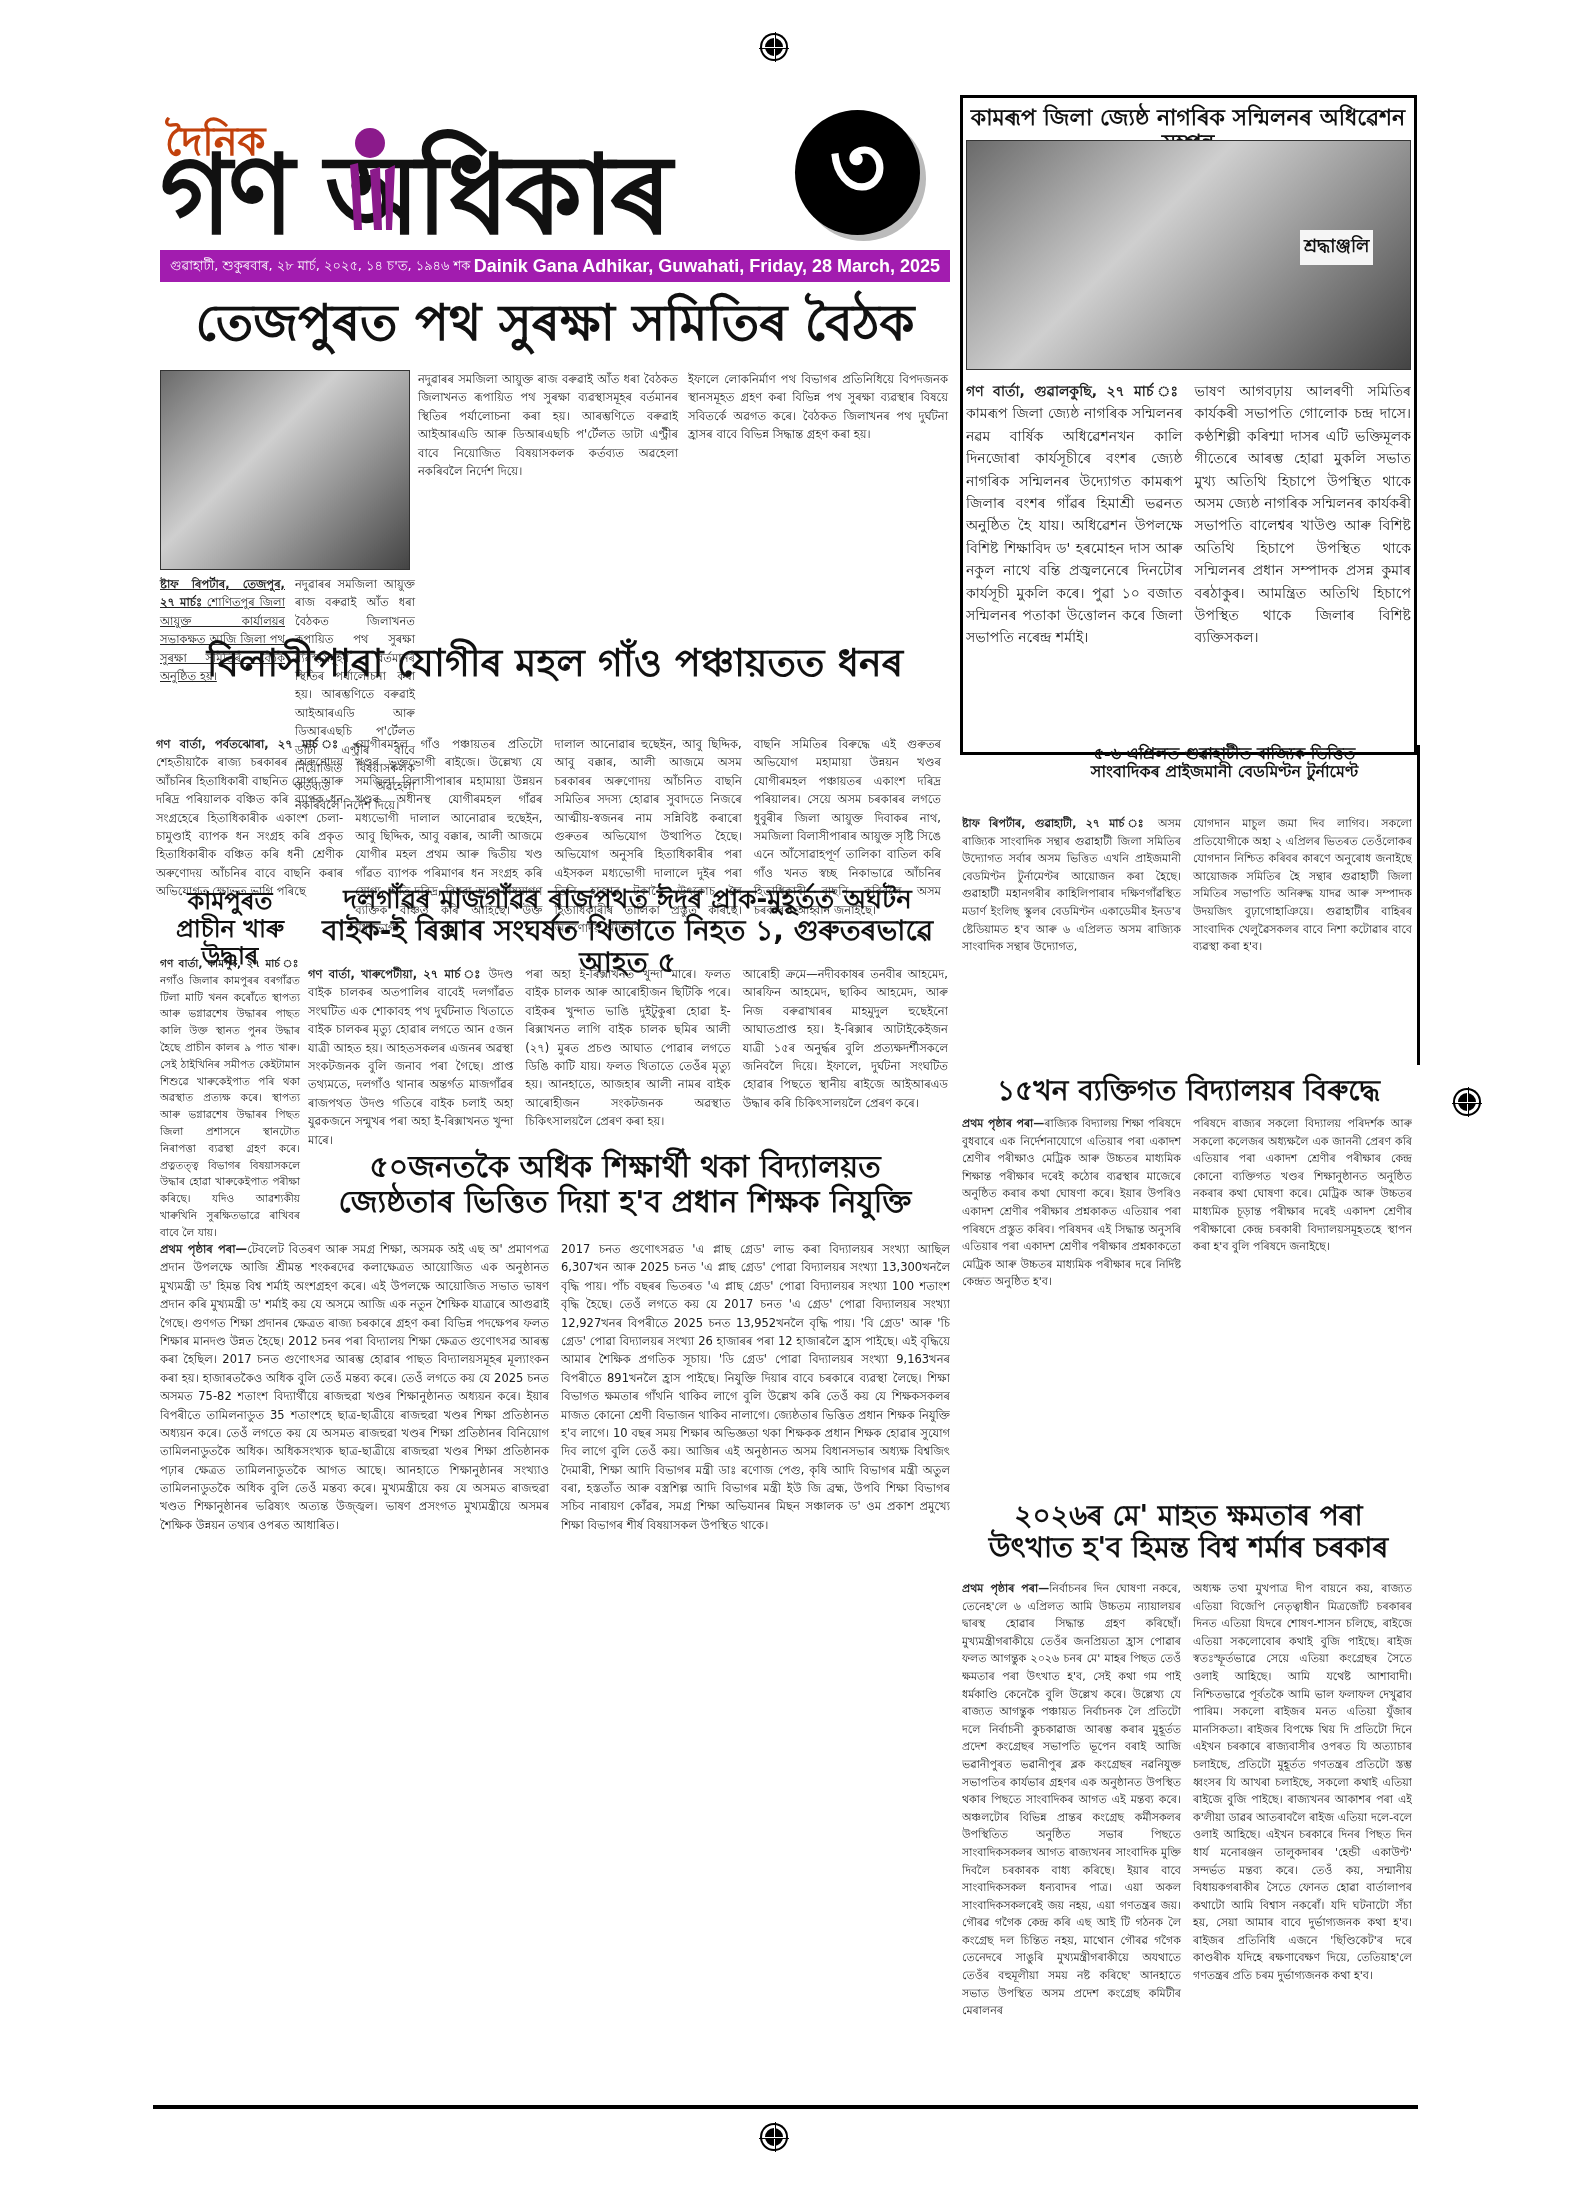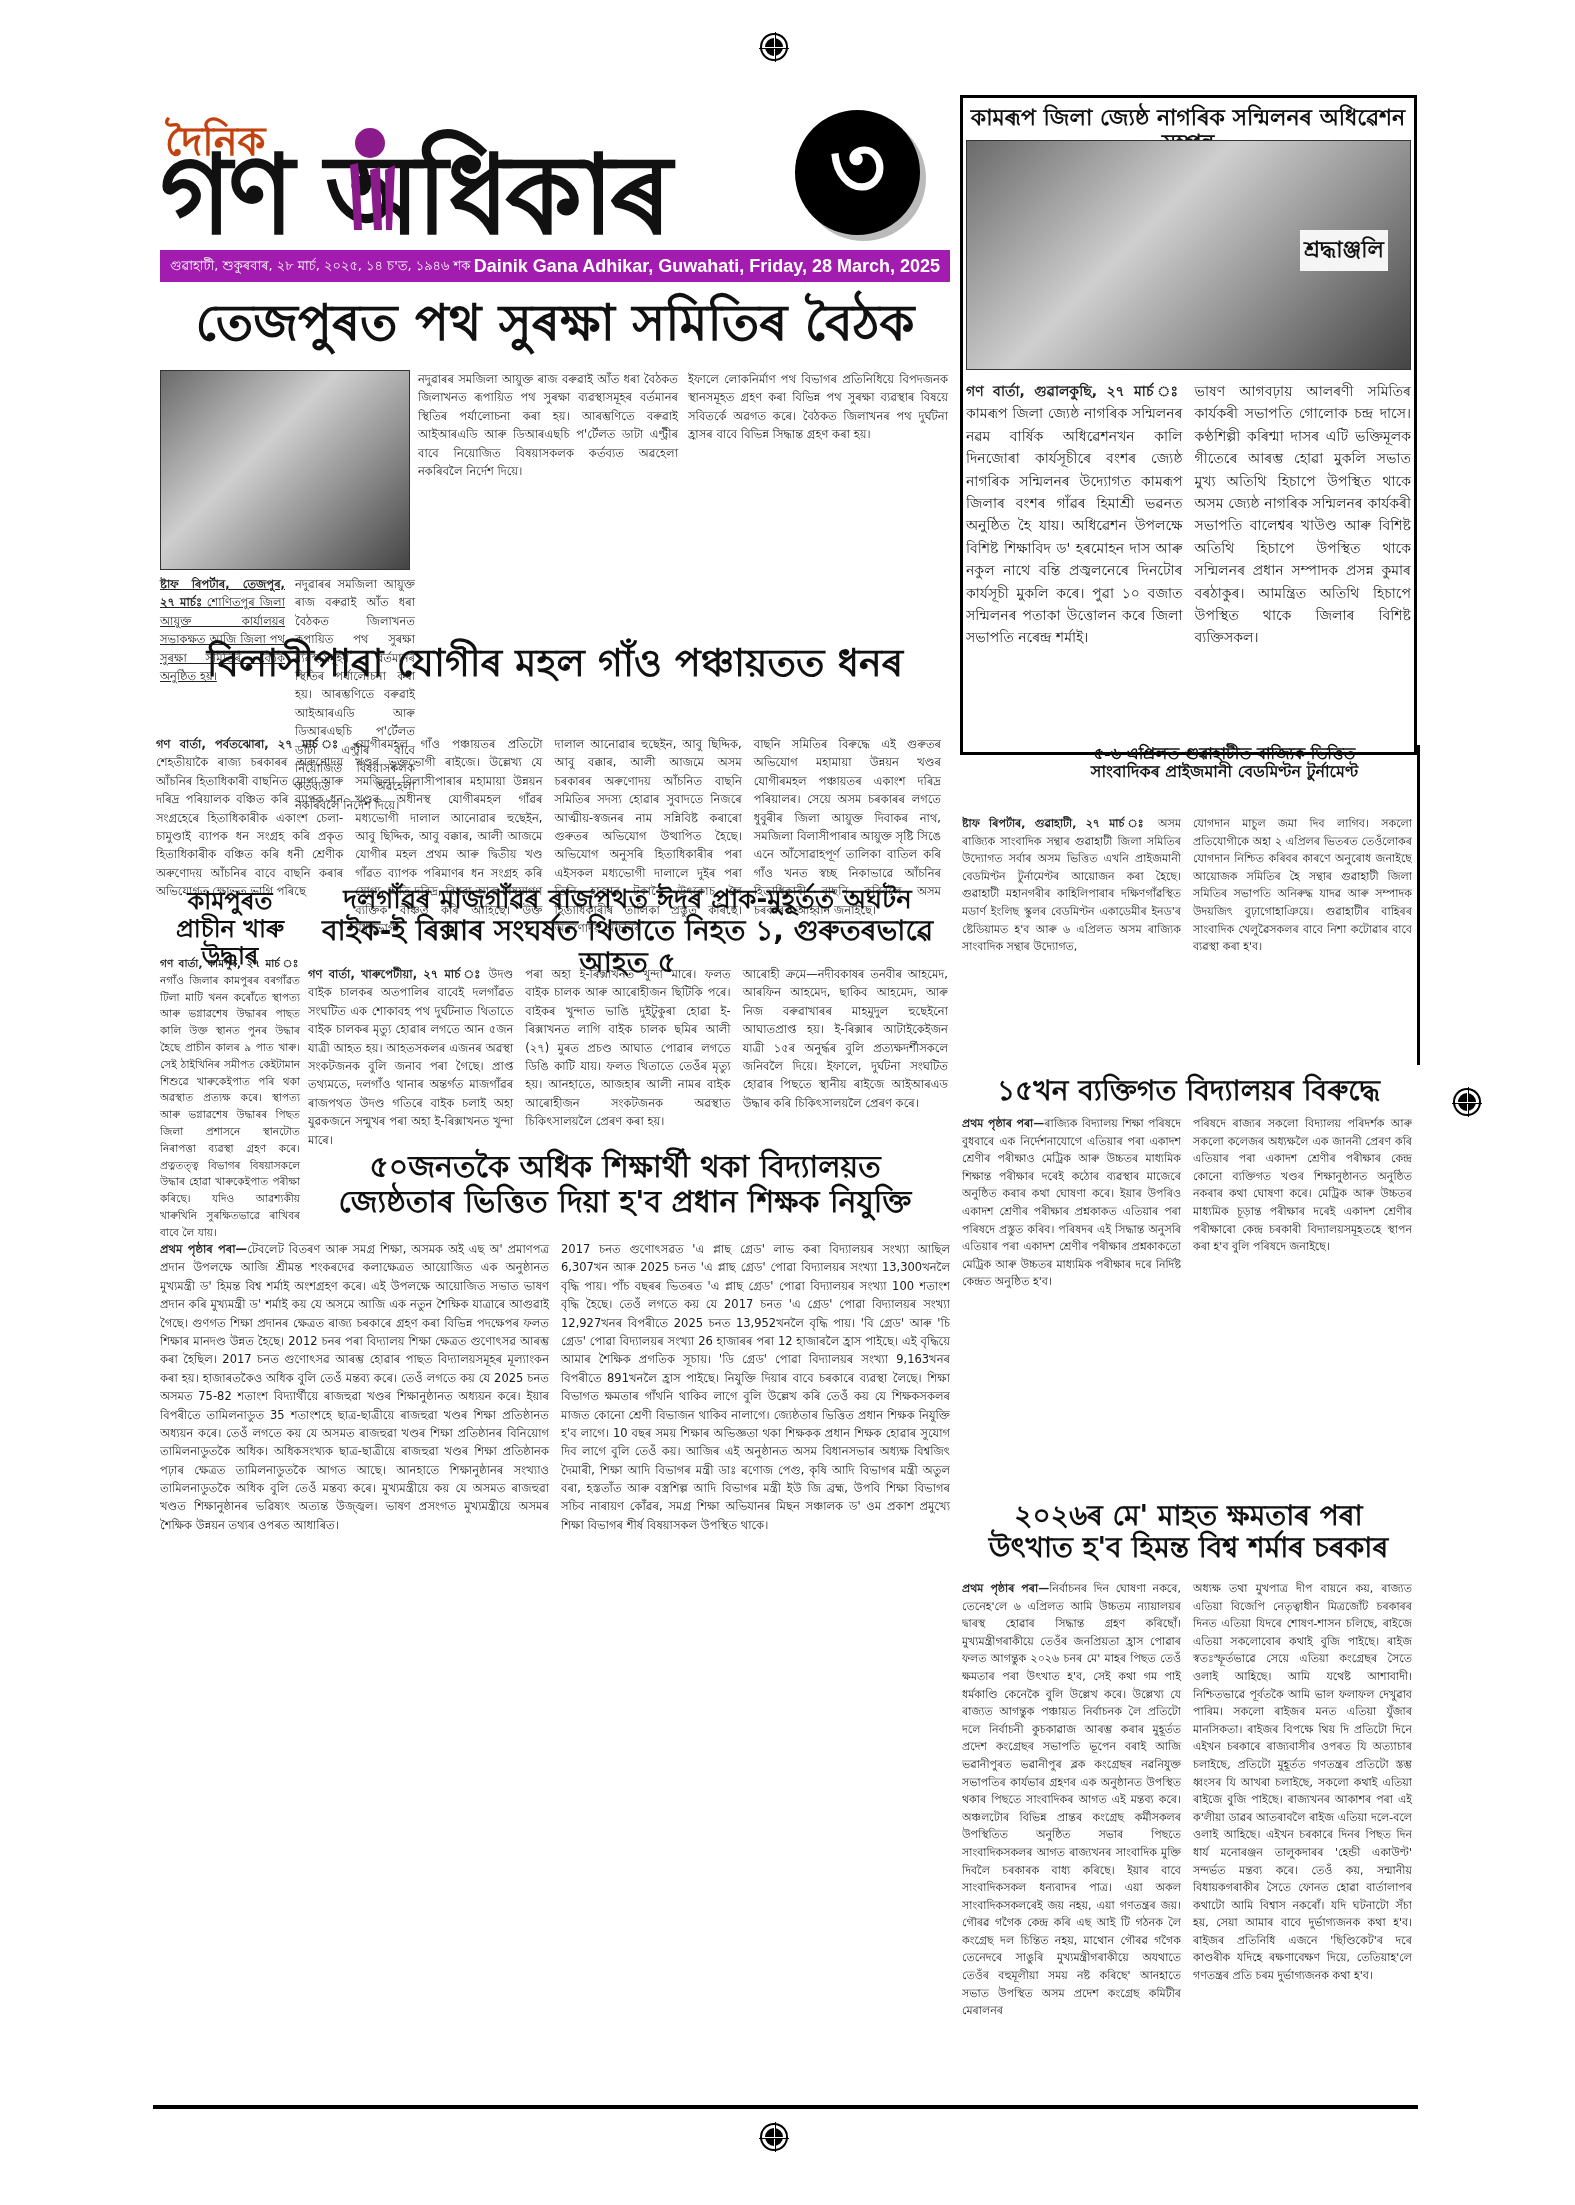--- a/index.html
+++ b/index.html
@@ -104,21 +104,21 @@
 <div class="abs body" style="left:160px;top:1240px;width:790px;height:860px;overflow:hidden;">
   <div class="cols">
     <div><span class="lead">প্ৰথম পৃষ্ঠাৰ পৰা—</span><span>টেবলেট বিতৰণ আৰু সমগ্ৰ শিক্ষা, অসমক অই এছ অ' প্ৰমাণপত্ৰ প্ৰদান উপলক্ষে আজি শ্ৰীমন্ত শংকৰদেৱ কলাক্ষেত্ৰত আয়োজিত এক অনুষ্ঠানত মুখ্যমন্ত্ৰী ড' হিমন্ত বিশ্ব শৰ্মাই অংশগ্ৰহণ কৰে। এই উপলক্ষে আয়োজিত সভাত ভাষণ প্ৰদান কৰি মুখ্যমন্ত্ৰী ড' শৰ্মাই কয় যে অসমে আজি এক নতুন শৈক্ষিক যাত্ৰাৰে আগুৱাই গৈছে। গুণগত শিক্ষা প্ৰদানৰ ক্ষেত্ৰত ৰাজ্য চৰকাৰে গ্ৰহণ কৰা বিভিন্ন পদক্ষেপৰ ফলত শিক্ষাৰ মানদণ্ড উন্নত হৈছে। 2012 চনৰ পৰা বিদ্যালয় শিক্ষা ক্ষেত্ৰত গুণোৎসৱ আৰম্ভ কৰা হৈছিল। 2017 চনত গুণোৎসৱ আৰম্ভ হোৱাৰ পাছত বিদ্যালয়সমূহৰ মূল্যাংকন কৰা হয়। হাজাৰতকৈও অধিক বুলি তেওঁ মন্তব্য কৰে। তেওঁ লগতে কয় যে 2025 চনত অসমত 75-82 শতাংশ বিদ্যাৰ্থীয়ে ৰাজহুৱা খণ্ডৰ শিক্ষানুষ্ঠানত অধ্যয়ন কৰে। ইয়াৰ বিপৰীতে তামিলনাডুত 35 শতাংশহে ছাত্ৰ-ছাত্ৰীয়ে ৰাজহুৱা খণ্ডৰ শিক্ষা প্ৰতিষ্ঠানত অধ্যয়ন কৰে। তেওঁ লগতে কয় যে অসমত ৰাজহুৱা খণ্ডৰ শিক্ষা প্ৰতিষ্ঠানৰ বিনিয়োগ তামিলনাডুতকৈ অধিক। অধিকসংখ্যক ছাত্ৰ-ছাত্ৰীয়ে ৰাজহুৱা খণ্ডৰ শিক্ষা প্ৰতিষ্ঠানক পঢ়াৰ ক্ষেত্ৰত তামিলনাডুতকৈ আগত আছে। আনহাতে শিক্ষানুষ্ঠানৰ সংখ্যাও তামিলনাডুতকৈ অধিক বুলি তেওঁ মন্তব্য কৰে। মুখ্যমন্ত্ৰীয়ে কয় যে অসমত ৰাজহুৱা খণ্ডত শিক্ষানুষ্ঠানৰ ভৱিষ্যৎ অত্যন্ত উজ্জ্বল। ভাষণ প্ৰসংগত মুখ্যমন্ত্ৰীয়ে অসমৰ শৈক্ষিক উন্নয়ন তথ্যৰ ওপৰত আধাৰিত।</span></div>
     <div>2017 চনত গুণোৎসৱত 'এ প্লাছ গ্ৰেড' লাভ কৰা বিদ্যালয়ৰ সংখ্যা আছিল 6,307খন আৰু 2025 চনত 'এ প্লাছ গ্ৰেড' পোৱা বিদ্যালয়ৰ সংখ্যা 13,300খনলৈ বৃদ্ধি পায়। পাঁচ বছৰৰ ভিতৰত 'এ প্লাছ গ্ৰেড' পোৱা বিদ্যালয়ৰ সংখ্যা 100 শতাংশ বৃদ্ধি হৈছে। তেওঁ লগতে কয় যে 2017 চনত 'এ গ্ৰেড' পোৱা বিদ্যালয়ৰ সংখ্যা 12,927খনৰ বিপৰীতে 2025 চনত 13,952খনলৈ বৃদ্ধি পায়। 'বি গ্ৰেড' আৰু 'চি গ্ৰেড' পোৱা বিদ্যালয়ৰ সংখ্যা 26 হাজাৰৰ পৰা 12 হাজাৰলৈ হ্ৰাস পাইছে। এই বৃদ্ধিয়ে আমাৰ শৈক্ষিক প্ৰগতিক সূচায়। 'ডি গ্ৰেড' পোৱা বিদ্যালয়ৰ সংখ্যা 9,163খনৰ বিপৰীতে 891খনলৈ হ্ৰাস পাইছে। নিযুক্তি দিয়াৰ বাবে চৰকাৰে ব্যৱস্থা লৈছে। শিক্ষা বিভাগত ক্ষমতাৰ গাঁথনি থাকিব লাগে বুলি উল্লেখ কৰি তেওঁ কয় যে শিক্ষকসকলৰ মাজত কোনো শ্ৰেণী বিভাজন থাকিব নালাগে। জ্যেষ্ঠতাৰ ভিত্তিত প্ৰধান শিক্ষক নিযুক্তি হ'ব লাগে। 10 বছৰ সময় শিক্ষাৰ অভিজ্ঞতা থকা শিক্ষকক প্ৰধান শিক্ষক হোৱাৰ সুযোগ দিব লাগে বুলি তেওঁ কয়। আজিৰ এই অনুষ্ঠানত অসম বিধানসভাৰ অধ্যক্ষ বিশ্বজিৎ দৈমাৰী, শিক্ষা আদি বিভাগৰ মন্ত্ৰী ডাঃ ৰণোজ পেগু, কৃষি আদি বিভাগৰ মন্ত্ৰী অতুল বৰা, হস্ততাঁত আৰু বস্ত্ৰশিল্প আদি বিভাগৰ মন্ত্ৰী ইউ জি ব্ৰহ্ম, উপবি শিক্ষা বিভাগৰ সচিব নাৰায়ণ কোঁৱৰ, সমগ্ৰ শিক্ষা অভিযানৰ মিছন সঞ্চালক ড' ওম প্ৰকাশ প্ৰমুখ্যে শিক্ষা বিভাগৰ শীৰ্ষ বিষয়াসকল উপস্থিত থাকে।</div>
   </div>
 </div>
 
 <div class="abs boxright"></div>
 <div class="abs h1" style="left:968px;top:105px;width:440px;font-size:22px;">কামৰূপ জিলা জ্যেষ্ঠ নাগৰিক সন্মিলনৰ অধিৱেশন সম্পন্ন</div>
 <div class="abs photo" style="left:966px;top:140px;width:445px;height:230px;"></div>
-<div class="abs" style="left:1300px;top:230px;font-size:22px;font-weight:bold;background:#f5f5f5;padding:2px 4px;">শ্ৰদ্ধাঞ্জলি</div>
+<div class="abs" style="left:1300px;top:230px;font-size:18px;font-weight:bold;background:#f5f5f5;padding:2px 4px;">শ্ৰদ্ধাঞ্জলি</div>
 <div class="abs body" style="left:966px;top:380px;width:445px;height:370px;overflow:hidden;font-size:14px;">
   <div class="cols">
     <div><span class="lead">গণ বাৰ্তা, গুৱালকুছি, ২৭ মাৰ্চ ঃ</span> <span>কামৰূপ জিলা জ্যেষ্ঠ নাগৰিক সন্মিলনৰ নৱম বাৰ্ষিক অধিৱেশনখন কালি দিনজোৰা কাৰ্যসূচীৰে বংশৰ জ্যেষ্ঠ নাগৰিক সন্মিলনৰ উদ্যোগত কামৰূপ জিলাৰ বংশৰ গাঁৱৰ হিমাশ্ৰী ভৱনত অনুষ্ঠিত হৈ যায়। অধিৱেশন উপলক্ষে বিশিষ্ট শিক্ষাবিদ ড' হৰমোহন দাস আৰু নকুল নাথে বন্তি প্ৰজ্বলনেৰে দিনটোৰ কাৰ্যসূচী মুকলি কৰে। পুৱা ১০ বজাত সন্মিলনৰ পতাকা উত্তোলন কৰে জিলা সভাপতি নৰেন্দ্ৰ শৰ্মাই।</span></div>
     <div>ভাষণ আগবঢ়ায় আলৰণী সমিতিৰ কাৰ্যকৰী সভাপতি গোলোক চন্দ্ৰ দাসে। কণ্ঠশিল্পী কৰিশ্মা দাসৰ এটি ভক্তিমূলক গীতেৰে আৰম্ভ হোৱা মুকলি সভাত মুখ্য অতিথি হিচাপে উপস্থিত থাকে অসম জ্যেষ্ঠ নাগৰিক সন্মিলনৰ কাৰ্যকৰী সভাপতি বালেশ্বৰ খাউণ্ড আৰু বিশিষ্ট অতিথি হিচাপে উপস্থিত থাকে সন্মিলনৰ প্ৰধান সম্পাদক প্ৰসন্ন কুমাৰ বৰঠাকুৰ। আমন্ত্ৰিত অতিথি হিচাপে উপস্থিত থাকে জিলাৰ বিশিষ্ট ব্যক্তিসকল।</div>
   </div>
 </div>
 
 <div class="abs h1" style="left:996px;top:745px;width:457px;font-size:16px;">
   <div>৫-৬ এপ্ৰিলত গুৱাহাটীত ৰাজ্যিক ভিত্তিত</div>
   <div>সাংবাদিকৰ প্ৰাইজমানী বেডমিণ্টন টুৰ্নামেণ্ট</div>

